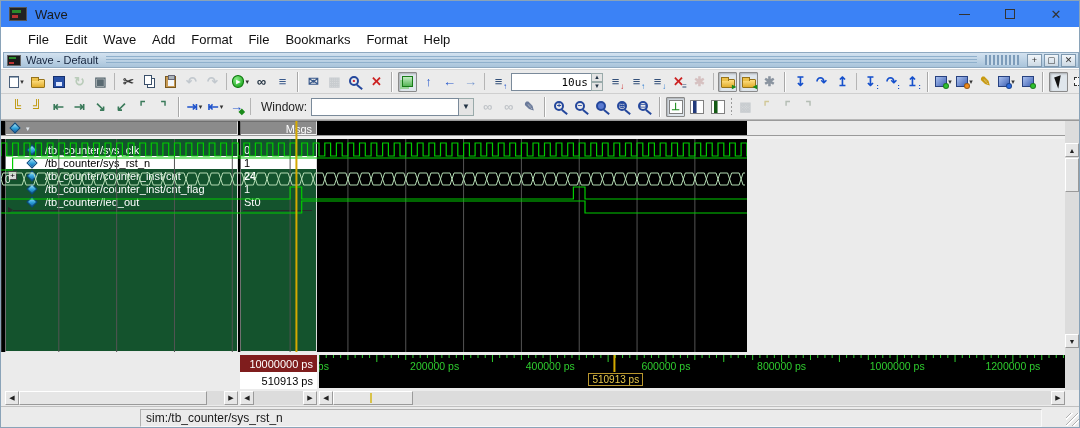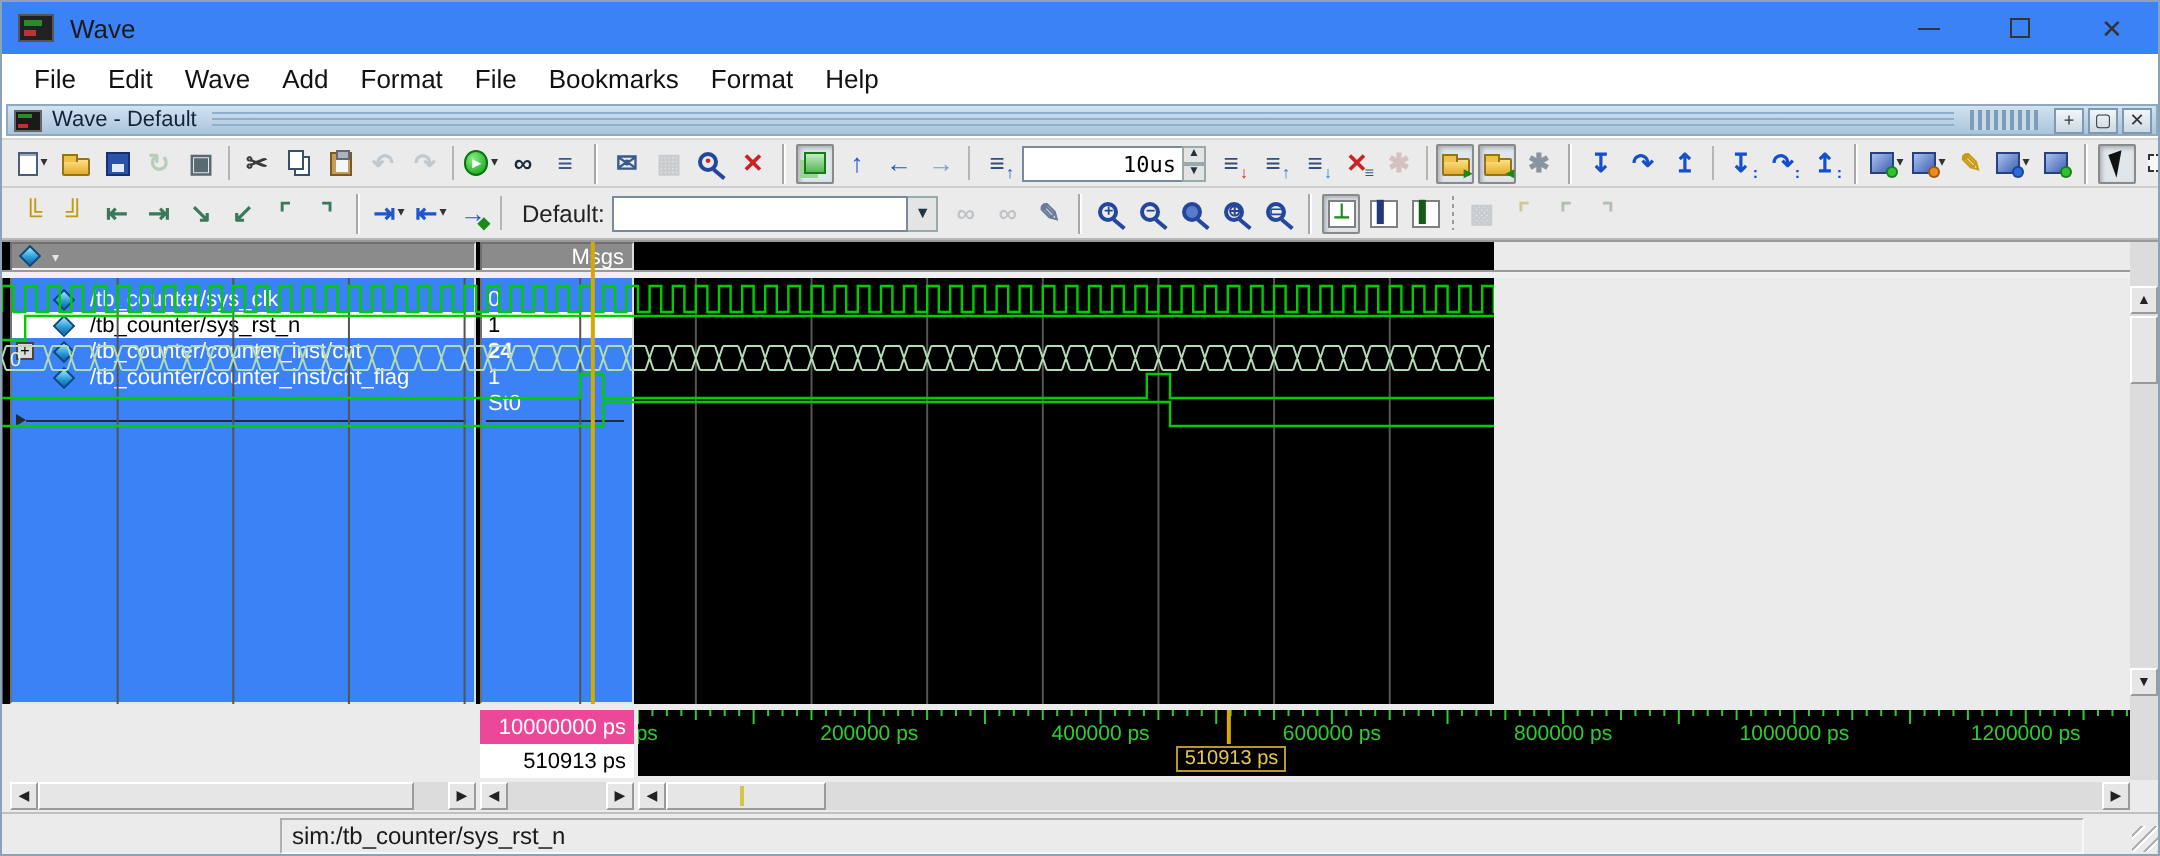--- a/index.html
+++ b/index.html
@@ -11,21 +11,21 @@
   .appicon{width:18px;height:14px;margin-left:8px;background:#222;border:1px solid #555;position:relative}
   .appicon::before{content:"";position:absolute;left:2px;top:2px;width:9px;height:3px;background:#2b8a2b}
   .appicon::after{content:"";position:absolute;left:2px;bottom:2px;width:6px;height:3px;background:#b33}
   .title-text{margin-left:8px;font-size:13px;color:#1a1a1a}
   .wincontrols{position:absolute;right:0;top:0;height:26px;display:flex}
   .wbtn{width:46px;height:26px;display:flex;align-items:center;justify-content:center;color:#333;font-size:13px}
   .wbtn .dash{width:11px;height:1px;background:#333}
   .wbtn .sq{width:10px;height:10px;border:1px solid #333}
 
   
-  .menubar{position:absolute;left:0;top:26px;width:100%;height:24px;background:#fff;display:flex;align-items:center;padding-left:8px}
+  .menubar{position:absolute;left:0;top:26px;width:100%;height:24px;background:#fff;display:flex;align-items:center;padding-left:19px}
   .menubar span{padding:3px 8px;font-size:13px;color:#111}
 
   
   .panehdr{position:absolute;left:2px;top:51px;width:1076px;height:16px;background:linear-gradient(#d3e2f0,#a9c4db);border:1px solid #8fa9c0;display:flex;align-items:center}
   .panehdr .micon{width:14px;height:11px;margin-left:3px;background:#1a1a1a;border:1px solid #666;position:relative}
   .panehdr .micon::before{content:"";position:absolute;left:1px;top:1px;width:7px;height:2px;background:#2b8a2b}
   .panehdr .micon::after{content:"";position:absolute;left:1px;bottom:1px;width:5px;height:2px;background:#b33}
   .panehdr .ptitle{margin-left:5px;font-size:11px;color:#14233c;white-space:nowrap}
   .panehdr .grip{flex:1;height:8px;margin:0 8px;background:repeating-linear-gradient(180deg,#8fb0cc 0 1px,rgba(0,0,0,0) 1px 3px)}
   .panehdr .knurl{width:34px;height:10px;margin-right:8px;background:repeating-linear-gradient(90deg,#7d9cba 0 2px,#c9dbea 2px 4px)}
@@ -71,21 +71,21 @@
   .spinner{display:flex;flex-direction:column}
   .spinner div{width:12px;height:9px;background:#e4e4e4;border:1px solid #9aa;font-size:6px;color:#234;display:flex;align-items:center;justify-content:center}
 
   .searchwrap{display:flex;align-items:center;margin:0 3px}
   .searchlabel{font-size:12px;color:#222;margin:0 4px}
   .searchfield{width:148px;height:18px;background:#fff;border:1px solid #7a8a9a}
   .searchdrop{width:15px;height:18px;background:#e4e4e4;border:1px solid #9aa;border-left:none;font-size:8px;color:#234;display:flex;align-items:center;justify-content:center}
 
   
   #main{position:absolute;left:0;top:119px;width:1080px;height:307px;background:#ebebeb;border-top:1px solid #9a9a9a}
-  .panel{position:absolute;background:#3b82f6;border:1px solid #707070;border-bottom-color:#e8e8e8;border-right-color:#dcdcdc}
+  .panel{position:absolute;background:#14532d;border:1px solid #707070;border-bottom-color:#e8e8e8;border-right-color:#dcdcdc}
   #names-panel{left:4px;top:0;width:233px;height:231px}
   #values-panel{left:239px;top:0;width:77px;height:231px}
   #wave-pane{left:318px;top:0;width:746px;height:231px;background:#000;border:none;overflow:hidden}
   .phead{position:absolute;left:0;top:0;width:100%;height:14px;background:#8b8b8b;border-bottom:2px solid #f2f2f2}
   .msgs-h{font-size:11px;color:#fff;text-align:right;padding:1px 4px 0 0}
   .hdr-diamond{position:absolute;left:5px;top:2px}
   .hdr-caret{position:absolute;left:20px;top:3px;font-size:7px;color:#dfe6ec}
   .diamond{width:8px;height:8px;transform:rotate(45deg);background:linear-gradient(135deg,#9fe8ff 0%,#2f9fd8 55%,#0c5fa8 100%);border:1px solid #0a4a80;display:inline-block}
   .sigrow{position:absolute;left:0;width:100%;height:13px;display:flex;align-items:center;font-size:11px;color:#fff;white-space:nowrap}
   .sigrow.selected{background:#fff;color:#000}
@@ -99,21 +99,21 @@
   .val-underline{position:absolute;left:2px;right:4px;height:1px;background:#2a2a2a}
 
   .wave-topstrip{position:absolute;left:0;top:14px;width:100%;height:4px;background:#f0f0f0;border-top:1px solid #9a9a9a}
 
   
   #vscroll{position:absolute;left:1064px;top:0;width:14px;height:269px;background:#dcdcdc}
   .sbtn{position:absolute;width:14px;height:14px;background:#e6e6e6;border:1px solid #9a9a9a;border-top-color:#fff;border-left-color:#fff;font-size:7px;color:#222;display:flex;align-items:center;justify-content:center}
   .sthumb{position:absolute;background:#e6e6e6;border:1px solid #9a9a9a;border-top-color:#fff;border-left-color:#fff}
 
   
-  .frow{position:absolute;height:17px;background:#ec4899;display:flex;align-items:center;font-size:11px;color:#fff}
+  .frow{position:absolute;height:17px;background:#7f1d1d;display:flex;align-items:center;font-size:11px;color:#fff}
   .fr-val{justify-content:flex-end;padding-right:4px}
 
   
   #ruler{position:absolute;left:318px;top:234px;width:746px;height:17px;background:#000;overflow:hidden}
   #cursorstrip{position:absolute;left:318px;top:251px;width:746px;height:16px;background:#000;overflow:visible}
   .cursorbox{position:absolute;top:1px;height:13px;background:#000;border:1px solid #b8962e;color:#e8c84a;font-size:10px;line-height:12px;text-align:center;padding:0 3px;white-space:nowrap}
 
   
   #hscrollrow{position:absolute;left:0;top:269px;width:1080px;height:16px;background:#ebebeb}
   .hsb{position:absolute;top:1px;height:14px;background:#dcdcdc}
@@ -374,21 +374,21 @@
       <div class="tbtn">
         <span class="b" style="color: rgb(34, 85, 204);">⇤</span>
         <span class="caret">▾</span>
       </div>
       <div class="tbtn">
         <span class="b" style="color: rgb(34, 85, 204);">→</span>
         <span class="o" style="color: rgb(26, 138, 26);">◆</span>
       </div>
       <div class="sep"></div>
       <div class="searchwrap">
-        <span class="searchlabel">Default:</span>
+        <span class="searchlabel">Window:</span>
         <div class="searchfield"></div>
         <div class="searchdrop">▼</div>
       </div>
       <div class="tbtn disabled">
         <span class="b" style="color: rgb(138, 150, 164);">∞</span>
       </div>
       <div class="tbtn disabled">
         <span class="b" style="color: rgb(138, 150, 164);">∞</span>
       </div>
       <div class="tbtn">
@@ -473,20 +473,26 @@
           <span class="dslot">
             <span class="diamond"></span>
           </span>
           <span style="margin-left: 4px;">/tb_counter/counter_inst/cnt</span>
         </div>
         <div class="sigrow" style="top: 60px;">
           <span class="dslot">
             <span class="diamond"></span>
           </span>
           <span style="margin-left: 4px;">/tb_counter/counter_inst/cnt_flag</span>
+        </div>
+        <div class="sigrow" style="top: 73px;">
+          <span class="dslot">
+            <span class="diamond"></span>
+          </span>
+          <span style="margin-left: 4px;">/tb_counter/led_out</span>
         </div>
         <div class="insert-line" style="top: 88px;"></div>
         <div class="insert-mark" style="top: 85px;"></div>
       </div>
 
     <div class="panel" id="values-panel">
       <div class="phead msgs-h">Msgs</div>
     <div class="valrow" style="top: 21px;">0</div>
         <div class="valrow selected" style="top: 34px;">1</div>
         <div class="valrow" style="top: 47px; font-weight: bold;">24</div>

